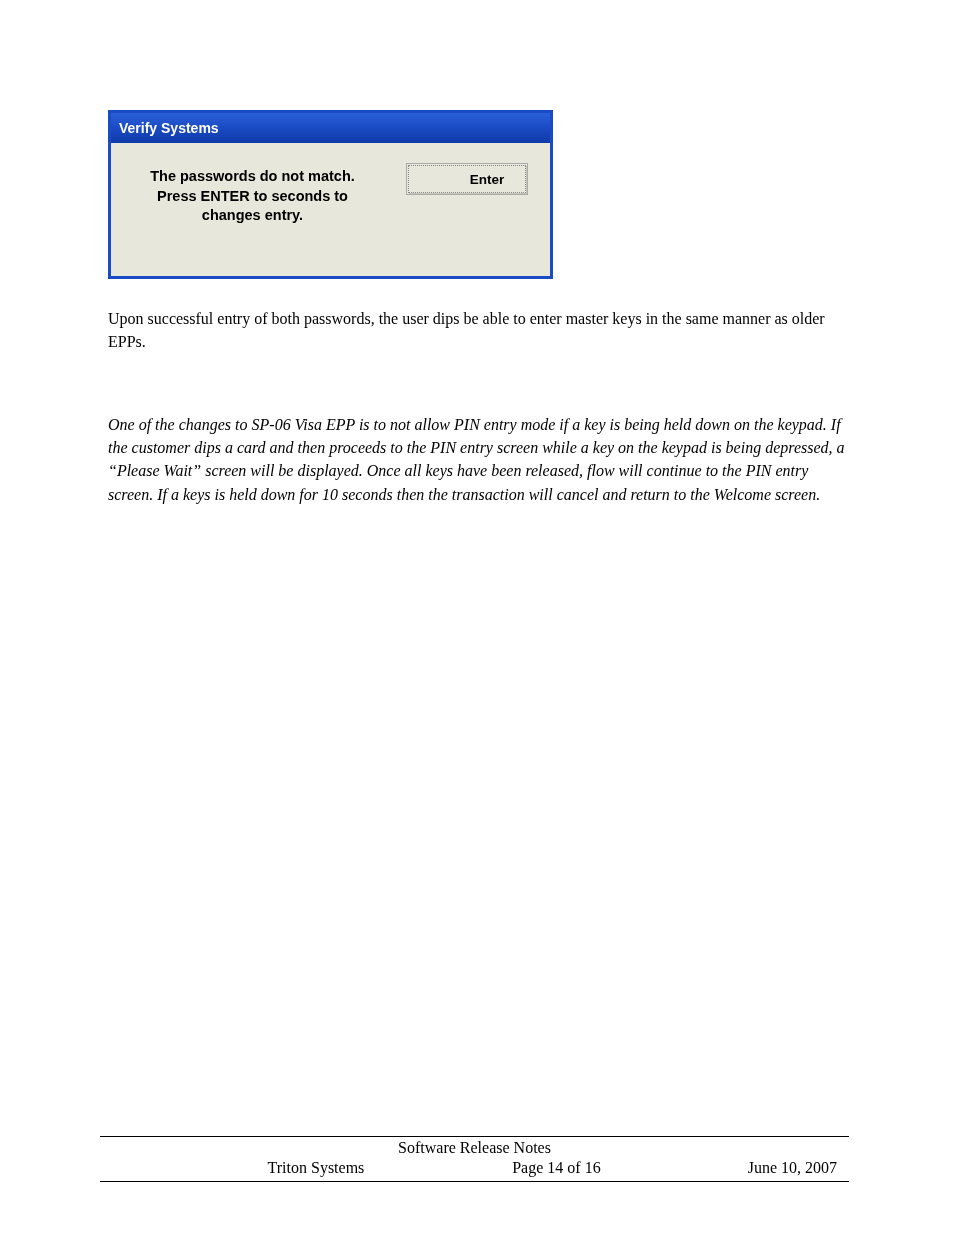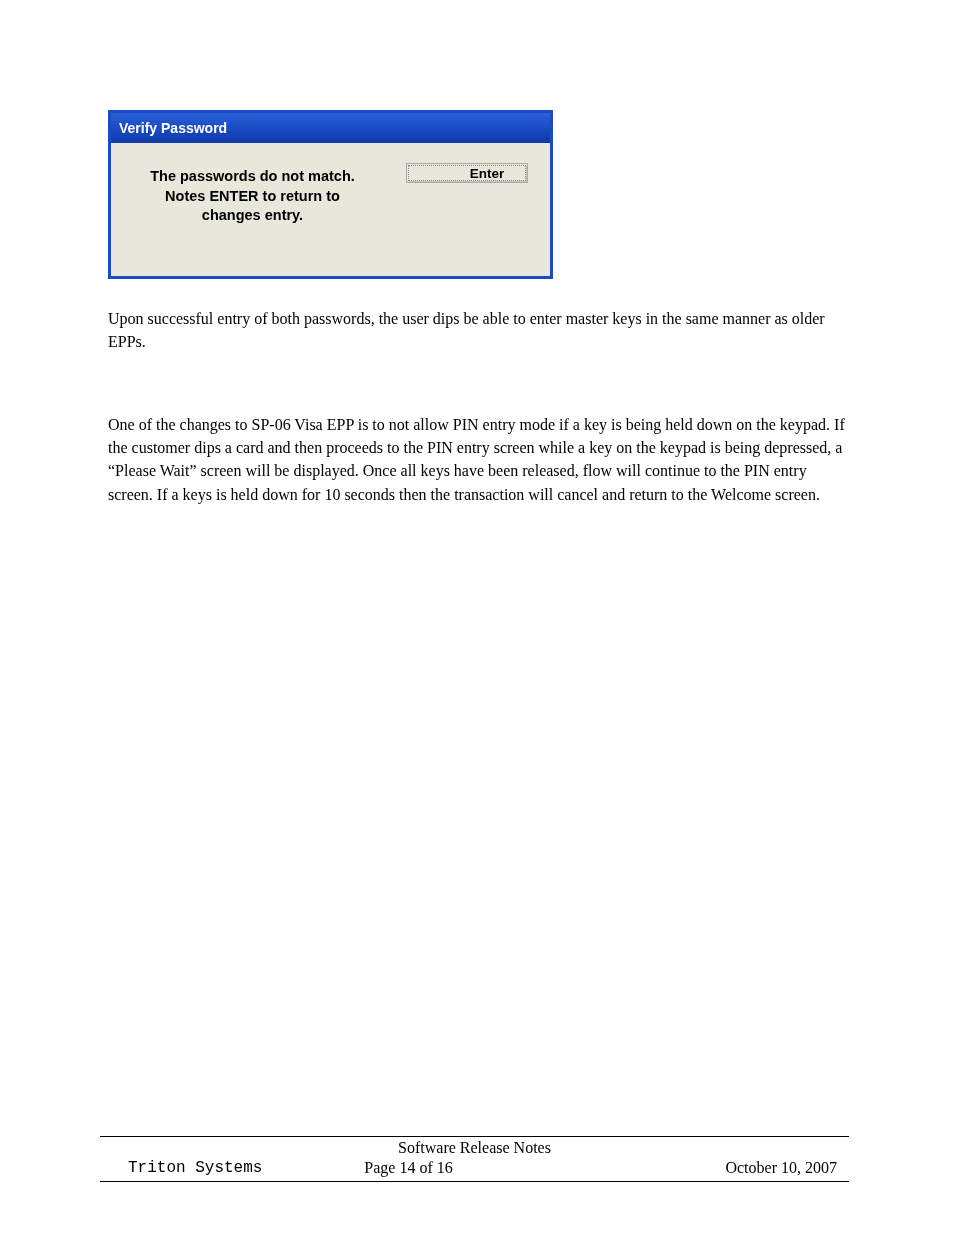--- a/index.html
+++ b/index.html
@@ -47,21 +47,21 @@
       font-weight: bold;
       font-size: 14.5px;
       color: #000000;
       text-align: center;
       line-height: 1.35;
       flex: 1;
       padding-top: 2px;
     }
     .enter-button {
       width: 118px;
-      height: 16px;
+      height: 28px;
       background: #e8e7db;
       border: 1px dotted #888;
       outline: 1px solid #aaa;
       outline-offset: 1px;
       font-family: Tahoma, Arial, sans-serif;
       font-weight: bold;
       font-size: 13.5px;
       color: #000000;
       cursor: pointer;
       box-shadow: 1px 1px 0px rgba(0,0,0,0.15);
@@ -70,20 +70,21 @@
     .body-text {
       font-size: 16px;
       line-height: 1.45;
       color: #000000;
     }
     .paragraph {
       margin-bottom: 22px;
     }
     .paragraph-2 {
       margin-top: 60px;
+      font-style: italic;
     }
     .page-footer {
       position: absolute;
       bottom: 53px;
       left: 100px;
       right: 105px;
       border-top: 1.3px solid #000;
       border-bottom: 1.3px solid #000;
       padding: 2px 0;
     }
@@ -93,59 +94,58 @@
       padding: 0 0 2px 0;
     }
     .footer-row-bottom {
       display: flex;
       justify-content: space-between;
       font-size: 16px;
       padding: 0 4px 2px 28px;
     }
     .footer-left {
       flex: 1;
-      text-align: left;
-      font-family: Liberation Mono, monospace;
+      text-align: right;
     }
     .footer-center {
       flex: 1;
-      text-align: left;
+      text-align: right;
     }
     .footer-right {
       flex: 1;
       text-align: right;
       padding-right: 8px;
     }
   </style>
 </head>
 <body>
 
 <div class="page-content">
 
   <div class="dialog-window">
     <div class="title-bar">
-      <span class="title-bar-text">Verify Password</span>
+      <span class="title-bar-text">Verify Systems</span>
     </div>
     <div class="dialog-body">
       <div class="dialog-message">
         <span>The passwords do not match.</span><br>
-        <span>Notes ENTER to return to</span><br>
+        <span>Press ENTER to seconds to</span><br>
         <span>changes entry.</span>
       </div>
       <button class="enter-button">Enter</button>
     </div>
   </div>
 
   <div class="body-text">
     <p class="paragraph">Upon successful entry of both passwords, the user dips be able to enter master keys in the same manner as older EPPs.</p>
     <p class="paragraph paragraph-2">One of the changes to SP-06 Visa EPP is to not allow PIN entry mode if a key is being held down on the keypad.  If the customer dips a card and then proceeds to the PIN entry screen while a key on the keypad is being depressed, a “Please Wait” screen will be displayed.  Once all keys have been released, flow will continue to the PIN entry screen.  If a keys is held down for 10 seconds then the transaction will cancel and return to the Welcome screen.</p>
   </div>
 
 </div>
 
 <div class="page-footer">
   <div class="footer-row-top">Software Release Notes</div>
   <div class="footer-row-bottom">
     <span class="footer-left">Triton Systems</span>
     <span class="footer-center">Page 14 of 16</span>
-    <span class="footer-right">October 10, 2007</span>
+    <span class="footer-right">June 10, 2007</span>
   </div>
 </div>
 
 </body></html>

